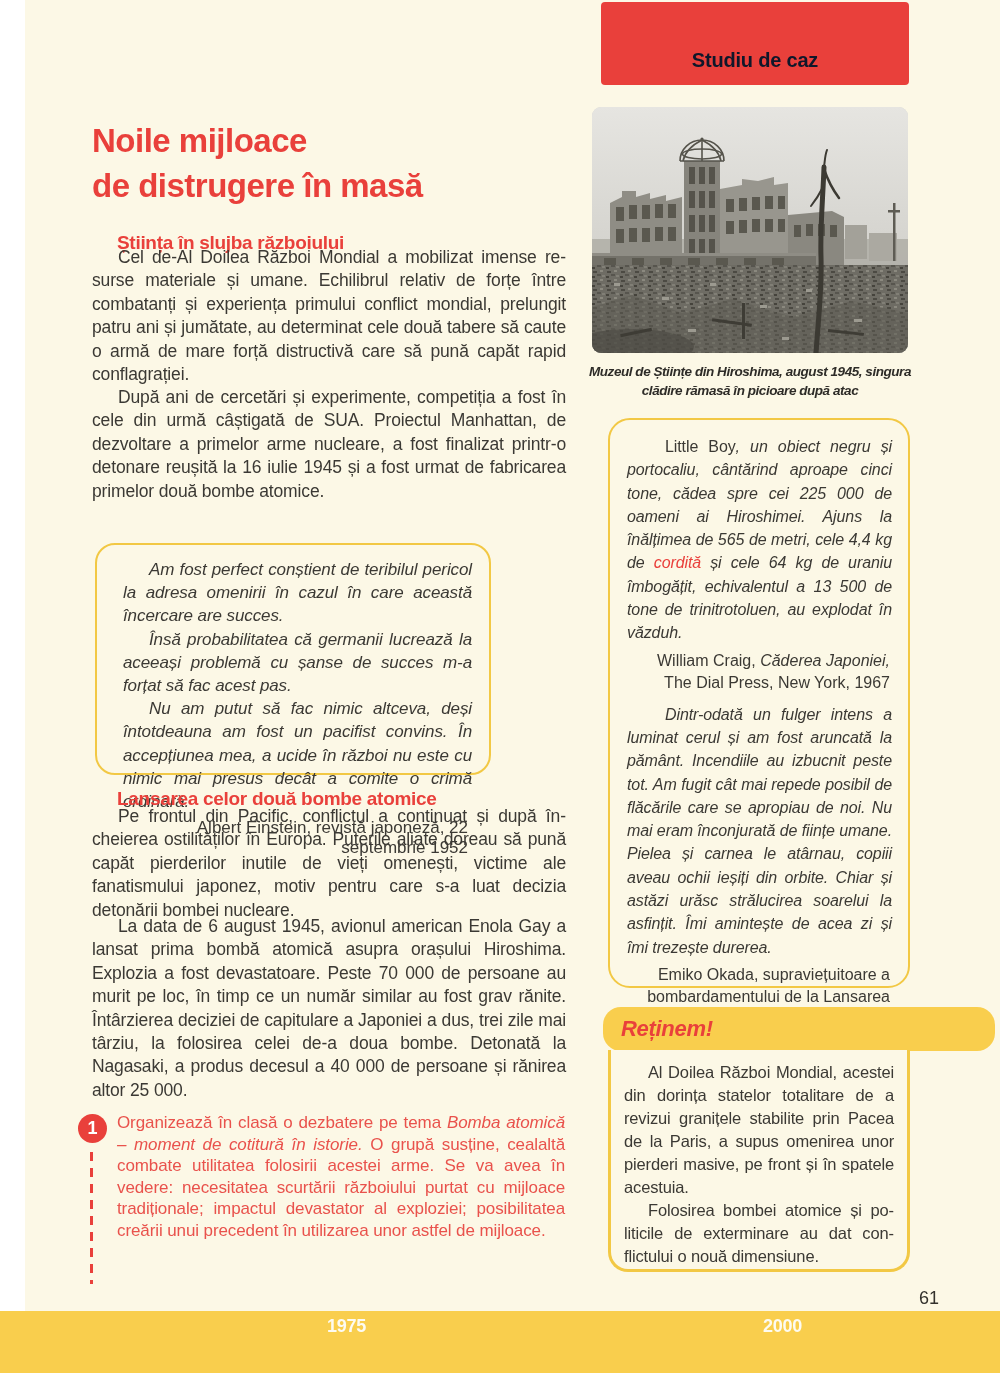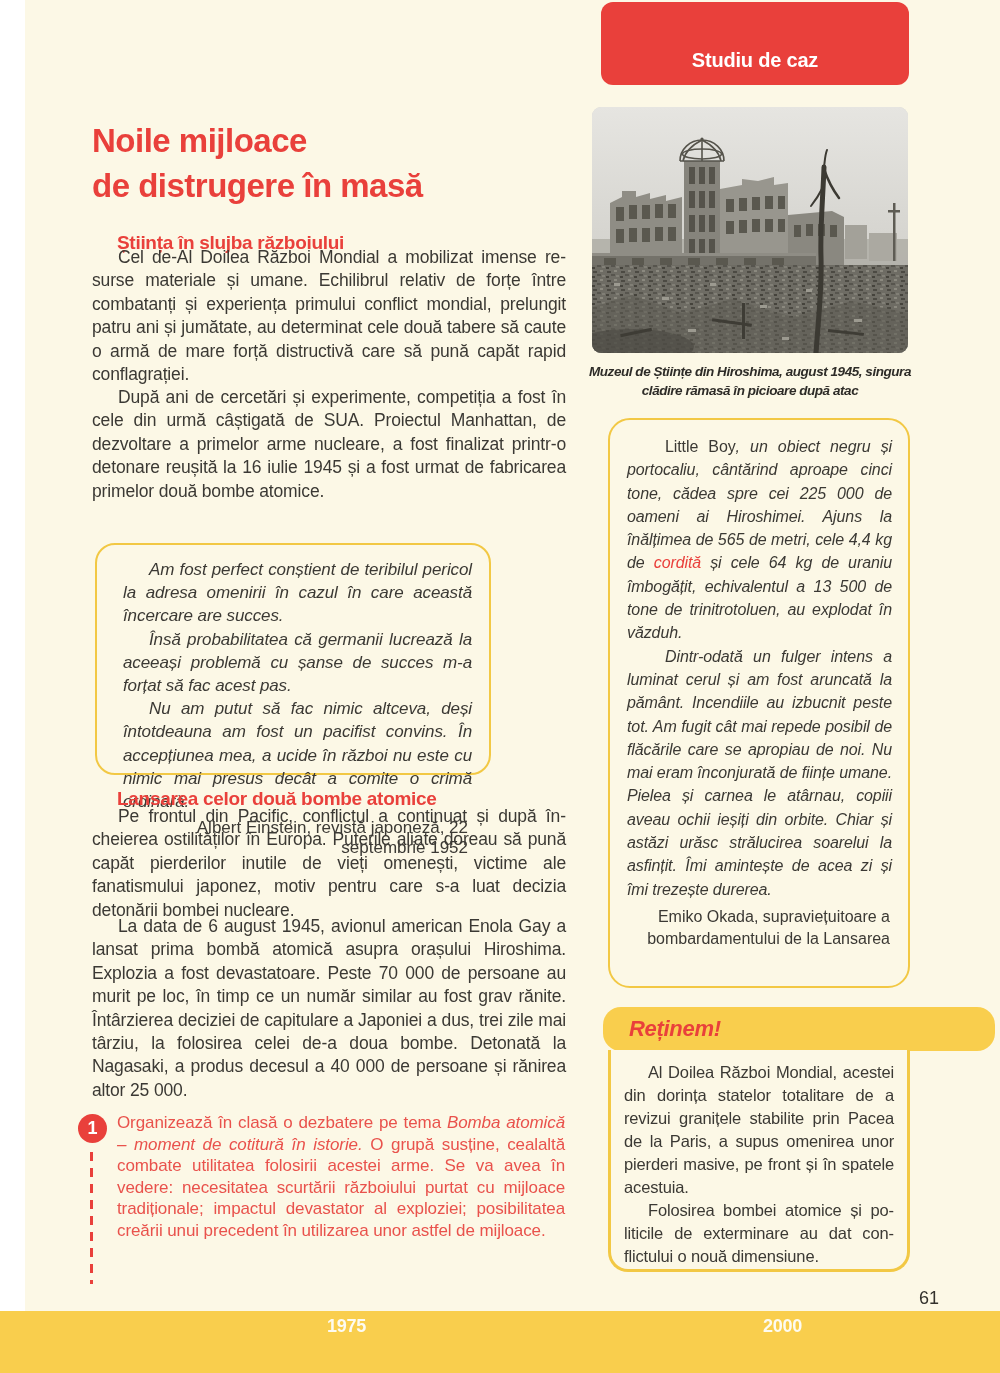--- a/index.html
+++ b/index.html
@@ -59,23 +59,23 @@
   }
   .exercise-text{
     margin:0;font-size:17px;line-height:21.5px;text-align:justify;
     color:var(--redText);letter-spacing:-0.1px;
   }
   .exercise-text i{font-style:italic;}
 
   
   .case-badge{
     position:absolute;left:601px;top:2px;width:308px;height:83px;box-sizing:border-box;
-    background:var(--red);border-radius:12px;
+    background:var(--red);border-radius:4px;
     display:flex;align-items:flex-end;justify-content:center;padding-bottom:13px;
-    color:#ffffff;font-weight:bold;font-size:20px;letter-spacing:-0.2px;
+    color:#0f172a;font-weight:bold;font-size:20px;letter-spacing:-0.2px;
   }
   .photo-frame{
     position:absolute;left:592px;top:107px;width:316px;height:246px;
     border-radius:9px;overflow:hidden;background:#D8D7D2;
   }
   .photo-caption{
     position:absolute;left:582px;top:362px;width:336px;text-align:center;
     font-size:13.5px;font-weight:bold;line-height:19px;color:#2E2C28;letter-spacing:-0.45px;font-style:italic;
   }
   .photo-caption div{white-space:nowrap;}
@@ -92,21 +92,21 @@
   .rq .hl{color:var(--red);}
   .r-attr{
     font-style:normal;text-align:right;font-size:16px;line-height:22px;
     margin:5px 2px 9px 0;
   }
   .r-attr i{font-style:italic;}
 
   .retain-band{
     position:absolute;left:603px;top:1007px;width:392px;height:44px;box-sizing:border-box;
     background:var(--yellowBand);border-radius:18px;
-    display:flex;align-items:center;padding-left:26px;
+    display:flex;align-items:center;padding-left:18px;
   }
   .retain-label{color:var(--red);font-weight:bold;font-style:italic;font-size:22px;letter-spacing:-0.3px;}
   .retain-body{
     position:absolute;left:608px;top:1050px;width:302px;height:222px;box-sizing:border-box;
     background:var(--cream);border:3px solid var(--yellow);border-top:none;
     border-radius:0 0 20px 20px;padding:11px 13px 0 13px;
   }
   .retain-body p{
     margin:0;font-size:16.5px;line-height:23px;text-align:justify;text-indent:24px;
     letter-spacing:-0.15px;
@@ -280,20 +280,24 @@
     </svg>
   </div>
 
   <div class="photo-caption">
     <div>Muzeul de Științe din Hiroshima, august 1945, singura</div>
     <div>clădire rămasă în picioare după atac</div>
   </div>
 
   <div class="right-quote-box">
     <p class="rq"><span class="roman">Little Boy</span><span>, un obiect negru și por­tocaliu, cântărind aproape cinci tone, cădea spre cei 225 000 de oameni ai Hiroshimei. Ajuns la înălțimea de 565 de metri, cele 4,4 kg de </span><span class="hl">cordită</span><span> și cele 64 kg de uraniu îmbogățit, echiva­lentul a 13 500 de tone de trinitroto­luen, au explodat în văzduh.</span></p>
+    <div class="r-attr">
+      <div><span>William Craig, </span><i>Căderea Japoniei,</i></div>
+      <div>The Dial Press, New York, 1967</div>
+    </div>
     <p class="rq">Dintr-odată un fulger intens a luminat cerul și am fost aruncată la pământ. Incendiile au izbucnit peste tot. Am fugit cât mai repede posibil de flăcările care se apropiau de noi. Nu mai eram înconjurată de ființe umane. Pielea și carnea le atârnau, copiii aveau ochii ieșiți din orbite. Chiar și astăzi urăsc strălucirea soa­relui la asfințit. Îmi amintește de acea zi și îmi trezește durerea.</p>
     <div class="r-attr">
       <div>Emiko Okada, supraviețuitoare a</div>
       <div>bombardamentului de la Lansarea</div>
     </div>
   </div>
 
   <div class="retain-band">
     <span class="retain-label">Reținem!</span>
   </div>

